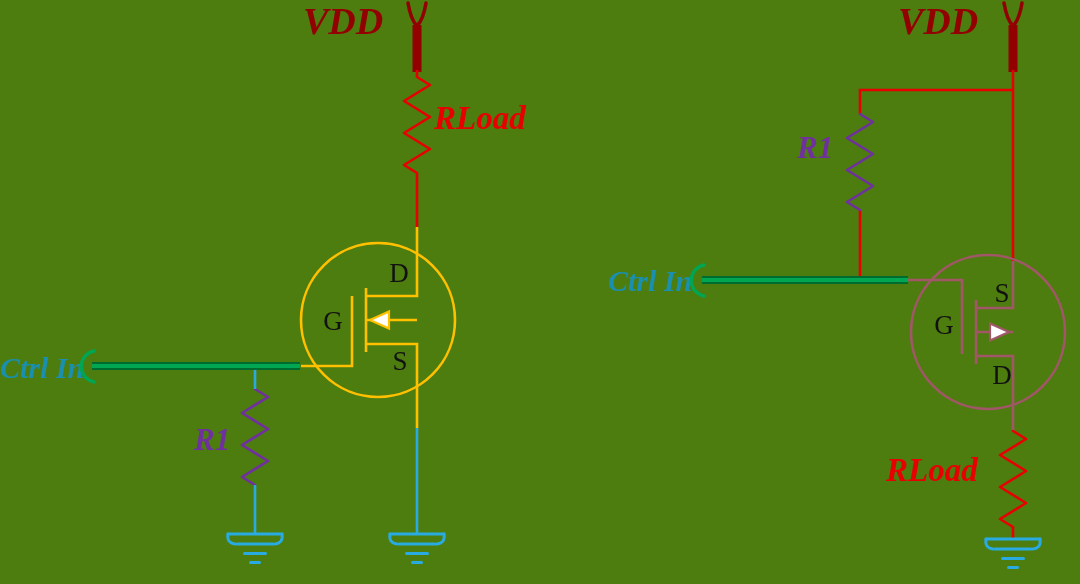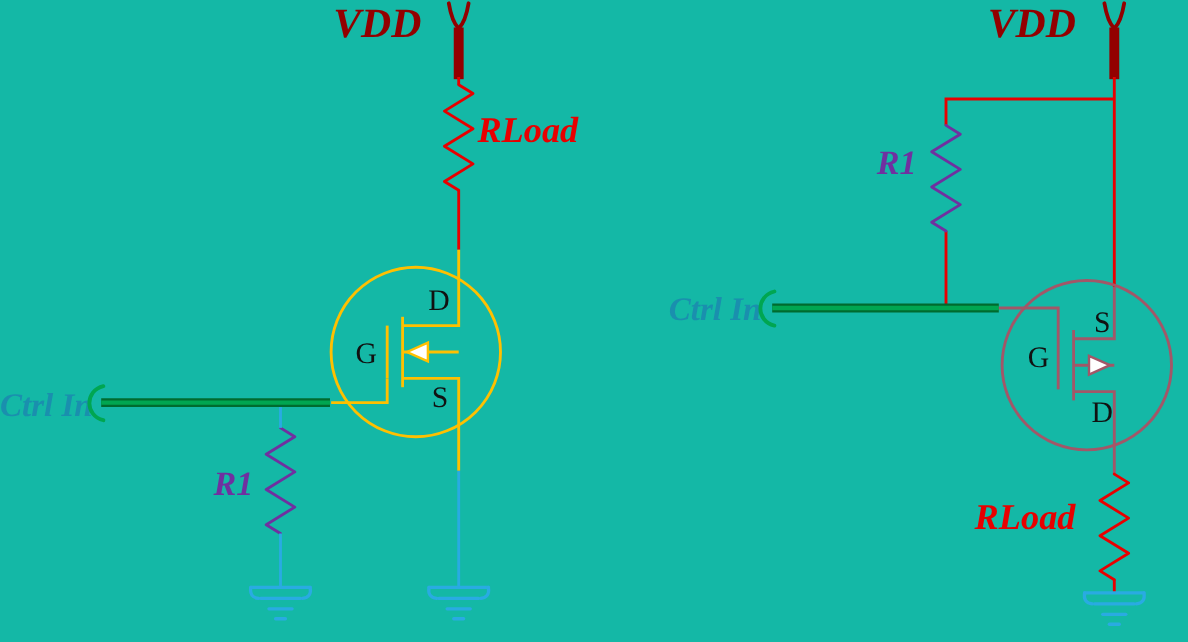--- a/index.html
+++ b/index.html
@@ -1,16 +1,16 @@
 <!DOCTYPE html>
 <html><head>
 <meta charset="utf-8">
 <style>
   html,body{margin:0;padding:0;background:#ffffff;}
-  .stage{width:1080px;height:584px;position:relative;background:#14b8a6;overflow:hidden;}
+  .stage{width:1080px;height:584px;position:relative;background:#4d7c0f;overflow:hidden;}
   svg{display:block;}
   .lbl{font-family:"Liberation Serif",serif;font-style:italic;font-weight:bold;}
   .sz38{font-size:38px;}
   .sz33{font-size:33px;}
   .sz31{font-size:31px;}
   .sz30{font-size:30px;}
   .pin{font-family:"Liberation Serif",serif;font-size:27px;font-style:normal;font-weight:normal;}
 </style>
 </head>
 <body>

